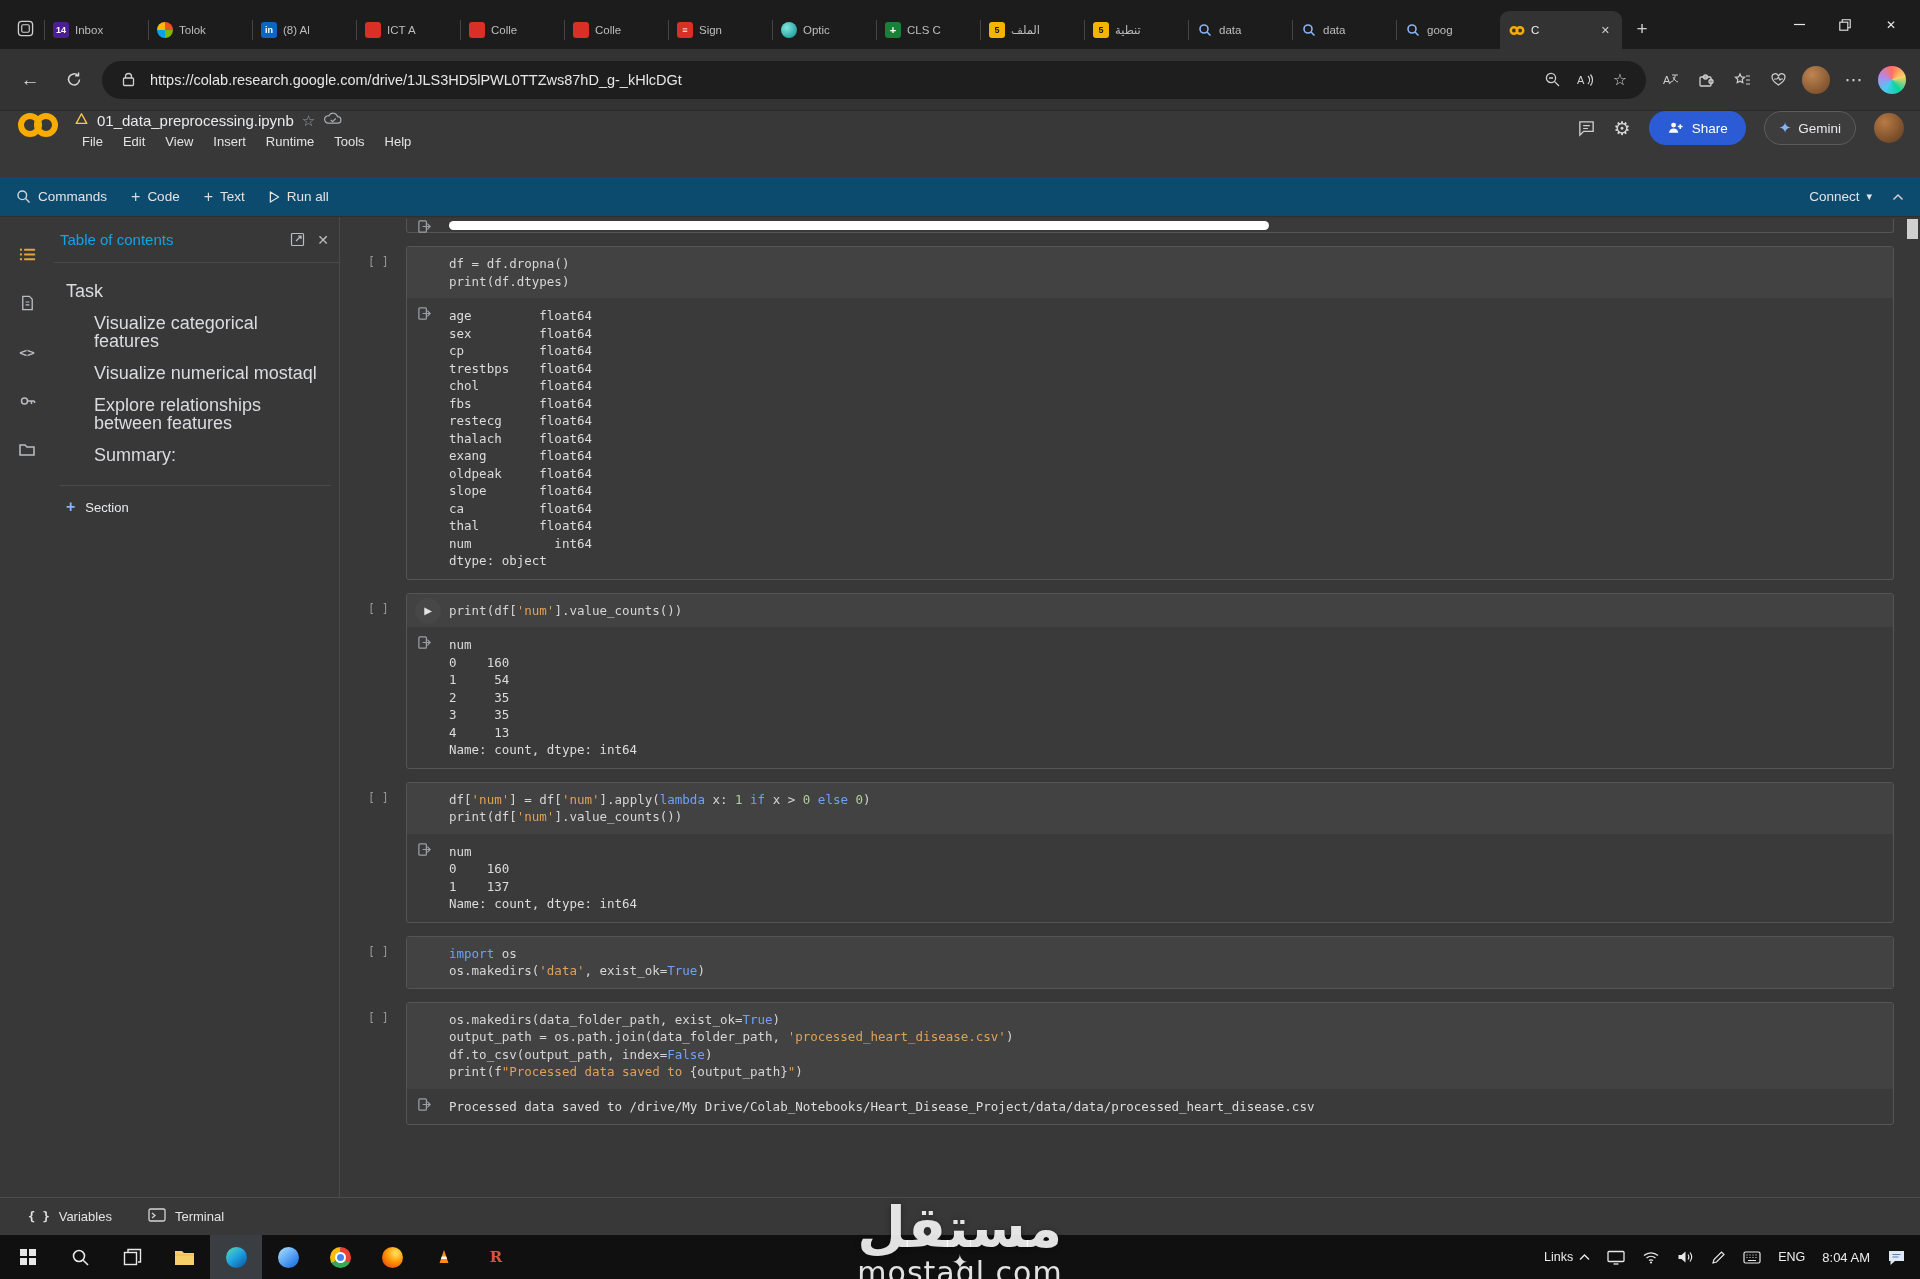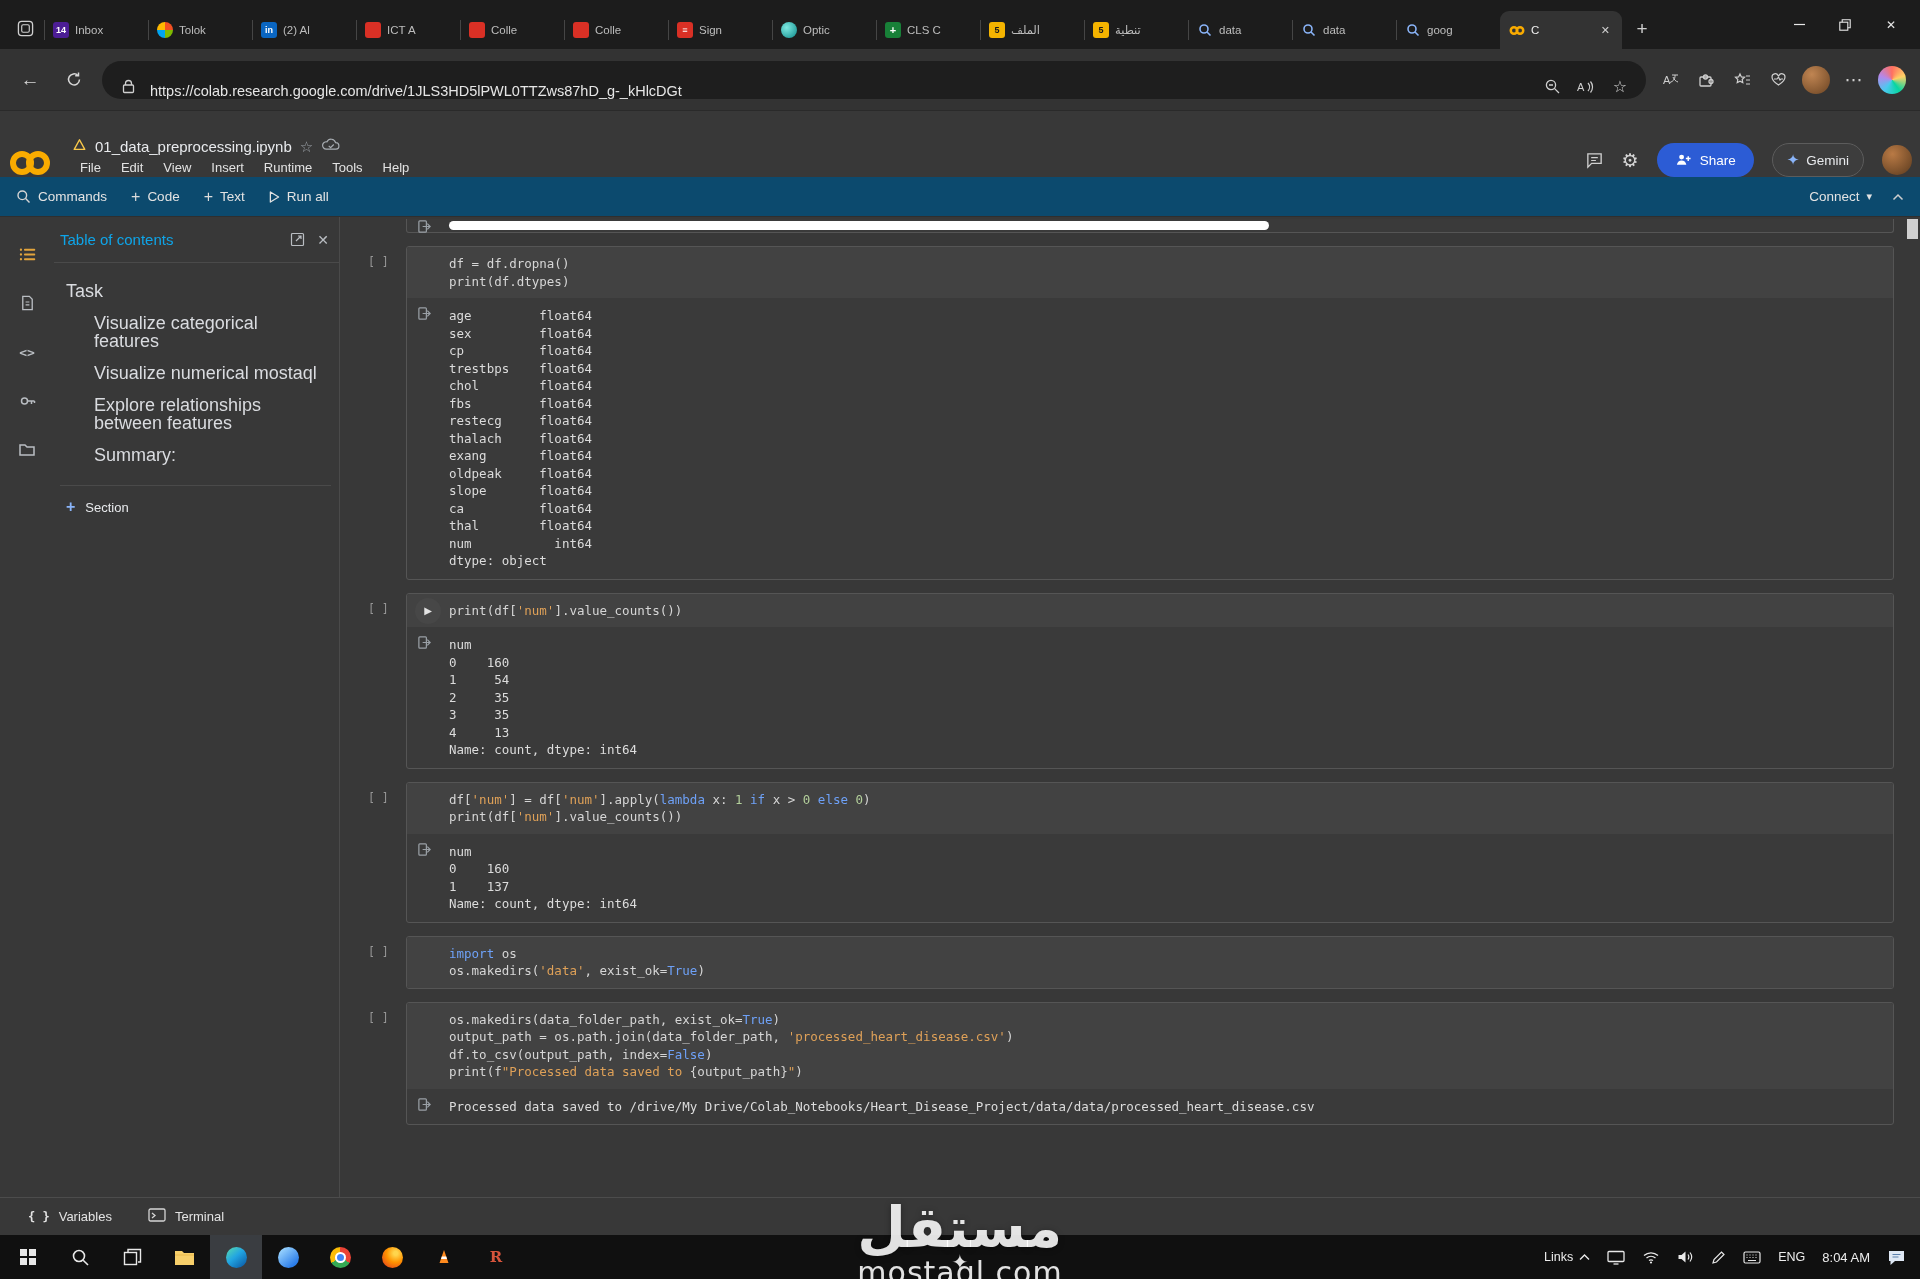--- a/index.html
+++ b/index.html
@@ -29,31 +29,31 @@
   .fv-search,.fv-colab{background:transparent}
   .newtab-btn{width:32px;height:32px;margin:0 0 4px 4px;display:flex;align-items:center;justify-content:center;
               font-size:19px;color:#cfcfcf;border-radius:6px}
   .win-controls{margin-left:auto;display:flex;height:100%}
   .wc{width:46px;height:100%;display:flex;align-items:center;justify-content:center;color:#e8e8e8;font-size:12px}
 
   
   .addressbar{height:62px;background:#333333;display:flex;align-items:center;padding:0 14px;gap:12px;
               border-bottom:1px solid #2a2a2a;flex:0 0 auto}
   .nav-ico{width:32px;height:32px;display:flex;align-items:center;justify-content:center;font-size:19px;color:#d8d8d8;border-radius:50%}
-  .url-field{flex:1;height:38px;background:#1e1e1e;border-radius:19px;display:flex;align-items:flex-end;padding:0 14px;gap:10px;min-width:0}
+  .url-field{flex:1;height:38px;background:#1e1e1e;border-radius:19px;display:flex;align-items:center;padding:0 14px;gap:10px;min-width:0}
   .url-text{color:#e6e6e6;font-size:14.5px;white-space:nowrap;overflow:hidden;flex:1}
   .ab-ico{display:inline-flex;align-items:center;justify-content:center;width:24px;height:24px;color:#cfcfcf}
   .ab-ico.star{font-size:16px}
   .ab-ico.dots{font-size:18px;letter-spacing:1px}
   .avatar-sm{width:28px;height:28px;border-radius:50%;background:radial-gradient(circle at 35% 30%,#c08552,#6b4423)}
   .copilot{width:28px;height:28px;border-radius:50%;
            background:conic-gradient(#ff6f61,#ffd166,#06d6a0,#4cc9f0,#b388eb,#ff6f61)}
 
   
-  .colab-header{height:66px;background:#383838;display:flex;align-items:flex-end;padding:0 8px;gap:20px;flex:0 0 auto}
+  .colab-header{height:66px;background:#383838;display:flex;align-items:flex-start;padding:0 16px;gap:14px;flex:0 0 auto}
   .co-logo{display:flex;align-items:center}
   .title-block{display:flex;flex-direction:column;gap:2px}
   .file-row{display:flex;align-items:center;gap:8px}
   .filename{font-size:15px;color:#e8eaed}
   .hd-star{color:#9aa0a6;font-size:15px}
   .menus{display:flex;gap:4px}
   .menu-item{font-size:13px;color:#e3e3e3;padding:2px 8px;border-radius:4px}
   .hd-right{margin-left:auto;display:flex;align-items:center;gap:18px}
   .hd-ico{display:inline-flex;align-items:center;justify-content:center;color:#d5d5d5}
   .hd-ico.gear{font-size:19px}
@@ -147,21 +147,21 @@
         <div class="tab">
           <span class="favicon fv-mail">14</span>
           <span class="tab-label">Inbox</span>
         </div>
         <div class="tab">
           <span class="favicon fv-toloka"></span>
           <span class="tab-label">Tolok</span>
         </div>
         <div class="tab">
           <span class="favicon fv-li">in</span>
-          <span class="tab-label">(2) Al</span>
+          <span class="tab-label">(8) Al</span>
         </div>
         <div class="tab">
           <span class="favicon fv-red"></span>
           <span class="tab-label">ICT A</span>
         </div>
         <div class="tab">
           <span class="favicon fv-red"></span>
           <span class="tab-label">Colle</span>
         </div>
         <div class="tab">

